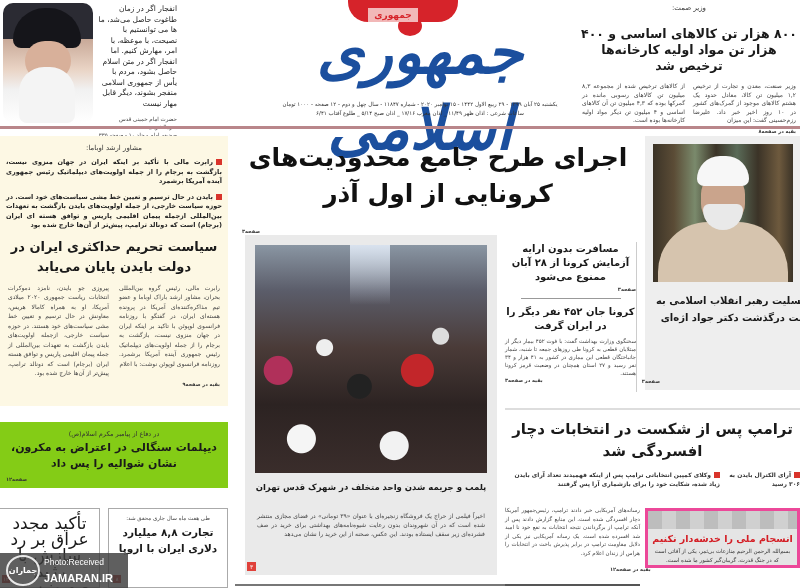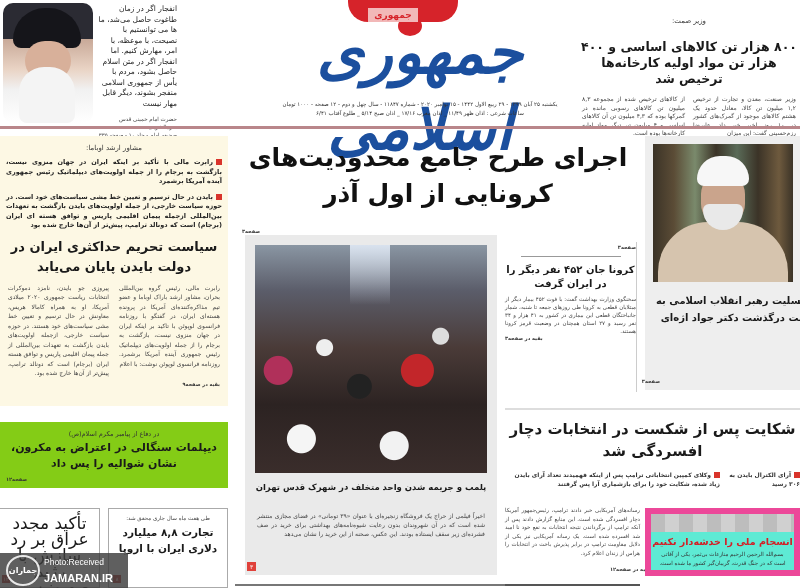--- a/index.html
+++ b/index.html
@@ -37,21 +37,21 @@
   #logo-splash::after { content:""; position:absolute; bottom: -14px; left: 50px; width: 24px; height: 20px; background: #d6232a; border-radius: 50%; }
   #logo-tag { position:absolute; top: 8px; left: 98px; width: 50px; height: 14px; background: #f2b8b8; color: #d6232a; font-size: 9px; font-weight: bold; text-align: center; line-height: 14px; }
   #logo-title {
     position:absolute; top: 14px; left: 0; width: 300px; text-align: center;
     font-family: "DejaVu Serif", serif; font-size: 60px; font-weight: bold; color: #1b4f9e;
     letter-spacing: -2px; line-height: 76px; font-style: italic;
   }
   #date-line { position:absolute; top: 100px; left: 0; width: 300px; text-align: center; font-size: 5.5px; color: #333; line-height: 8px; }
   #prayer-line { position:absolute; top: 109px; left: 0; width: 300px; text-align: center; font-size: 5.5px; color: #333; line-height: 8px; }
 
-  #top-story { top: 17px; left: 578px; width: 222px; height: 163px; }
+  #top-story { top: 4px; left: 578px; width: 222px; height: 163px; }
   #top-kicker { font-size: 7px; color: #333; text-align: center; }
   #top-headline { font-size: 12.5px; font-weight: bold; line-height: 16px; text-align: center; margin-top: 14px; }
   #top-cols { display: flex; gap: 8px; margin-top: 8px; padding: 0 4px; }
   #top-cols .body-text { flex: 1; font-size: 6px; line-height: 8.5px; }
   #top-ref { text-align: right; padding-right: 4px; margin-top: 3px; }
 
   #mast-rule { top: 126px; left: 0; width: 800px; height: 3px; background: #b9868a; }
 
   
   #left-col { top: 136px; left: 0; width: 228px; height: 270px; background: #fdf8e4; }
@@ -129,21 +129,21 @@
   
   #trump-rule { top: 408px; left: 505px; width: 295px; height: 2px; background: #ddd; }
   #trump-headline { top: 418px; left: 505px; width: 295px; text-align: center; font-size: 15px; font-weight: bold; line-height: 22px; }
   #trump-bullet1 { top: 470px; left: 510px; width: 210px; font-size: 6px; line-height: 9px; font-weight: bold; color: #333; text-align: right; }
   #trump-bullet2 { top: 470px; left: 728px; width: 72px; font-size: 6px; line-height: 9px; font-weight: bold; color: #333; text-align: right; }
   #trump-body { top: 506px; left: 505px; width: 135px; font-size: 5.5px; line-height: 8.5px; }
   #trump-ref { top: 566px; left: 610px; }
   #trump-bottom-rule { top: 584px; left: 505px; width: 135px; height: 2px; background: #555; }
 
   
-  #editorial-box { top: 508px; left: 645px; width: 155px; height: 68px; border: 6px solid #ec4899; background: #5eead4; }
+  #editorial-box { top: 508px; left: 645px; width: 155px; height: 60px; border: 3px solid #ec4899; background: #e5e5e5; }
   #editorial-band { height: 18px; background: repeating-linear-gradient(90deg, #bdbdbd 0 14px, #d0d0d0 14px 28px); }
   #editorial-title { font-size: 9.5px; font-weight: bold; color: #d41e25; text-align: center; margin-top: 4px; }
   #editorial-body { font-size: 5.5px; line-height: 8.5px; text-align: center; color: #333; margin-top: 3px; padding: 0 6px; }
 </style>
 </head>
 <body>
 
 <div id="masthead" class="abs">
   <div id="khomeini-photo" class="abs">
     <div class="robe"></div>
@@ -223,40 +223,41 @@
   <div id="crowd-photo">
       <div class="light"></div>
     </div>
   <div id="photo-caption-title">پلمب و جریمه شدن واحد متخلف در شهرک قدس تهران</div>
   <div id="photo-caption-body" class="body-text">اخیراً فیلمی از حراج یک فروشگاه زنجیره‌ای با عنوان «۳۹ تومانی» در فضای مجازی منتشر شده است که در آن شهروندان بدون رعایت شیوه‌نامه‌های بهداشتی برای خرید در صف فشرده‌ای زیر سقف ایستاده بودند. این عکس، صحنه از این خرید را نشان می‌دهد</div>
   <div id="photo-num">۳</div>
 </div>
 <div id="center-rule" class="abs"></div>
 
 <div id="corona-col" class="abs">
+  <div id="corona-h1">مسافرت بدون ارایه آزمایش کرونا از ۲۸ آبان ممنوع می‌شود</div>
   <div id="corona-ref1" class="page-ref">صفحه۳</div>
   <div id="corona-sep"></div>
   <div id="corona-h2">کرونا جان ۴۵۲ نفر دیگر را در ایران گرفت</div>
   <div id="corona-body" class="body-text">سخنگوی وزارت بهداشت گفت: با فوت ۴۵۲ بیمار دیگر از مبتلایان قطعی به کرونا طی روزهای جمعه تا شنبه، شمار جانباختگان قطعی این بیماری در کشور به ۴۱ هزار و ۳۴ نفر رسید و ۲۷ استان همچنان در وضعیت قرمز کرونا هستند.</div>
   <div id="corona-ref2" class="page-ref">بقیه در صفحه۳</div>
 </div>
 
 <div id="portrait-box" class="abs">
   <div id="portrait-photo">
     <div class="shoulders"></div>
       <div class="head"></div>
       <div class="turban"></div>
       <div class="beard"></div>
   </div>
   <div id="portrait-caption">پیام تسلیت رهبر انقلاب اسلامی به مناسبت درگذشت دکتر جواد اژه‌ای</div>
   <div id="portrait-ref" class="page-ref">صفحه۳</div>
 </div>
 
 <div id="trump-rule" class="abs"></div>
-<div id="trump-headline" class="abs">شکایت پس از شکست در انتخابات دچار افسردگی شد</div>
+<div id="trump-headline" class="abs">ترامپ پس از شکست در انتخابات دچار افسردگی شد</div>
 <div id="trump-bullet1" class="abs"><span class="red-bullet"></span><span>وکلای کمپین انتخاباتی ترامپ پس از اینکه فهمیدند تعداد آرای بایدن زیاد شده، شکایت خود را برای بازشماری آرا پس گرفتند</span></div>
 <div id="trump-bullet2" class="abs"><span class="red-bullet"></span><span>آرای الکترال بایدن به ۳۰۶ رسید</span></div>
 <div id="trump-body" class="abs body-text">رسانه‌های آمریکایی خبر دادند ترامپ، رئیس‌جمهور آمریکا دچار افسردگی شده است. این منابع گزارش دادند پس از آنکه ترامپ از برگرداندن نتیجه انتخابات به نفع خود نا امید شد افسرده شده است. یک رسانه آمریکایی نیز یکی از دلایل مقاومت ترامپ در برابر پذیرش باخت در انتخابات را هراس از زندان اعلام کرد.</div>
 <div id="trump-ref" class="abs page-ref">بقیه در صفحه۱۲</div>
 <div id="trump-bottom-rule" class="abs"></div>
 
 <div id="editorial-box" class="abs">
   <div id="editorial-band"></div>
   <div id="editorial-title">انسجام ملی را خدشه‌دار نکنیم</div>
   <div id="editorial-body">بسم‌الله الرحمن الرحیم منازعات بی‌ثمر، یکی از آفاتی است که در جنگ قدرت، گریبان‌گیر کشور ما شده است.</div>

